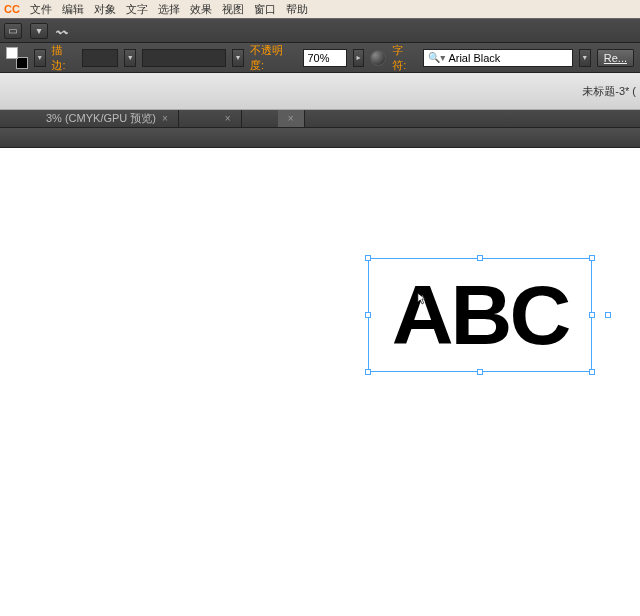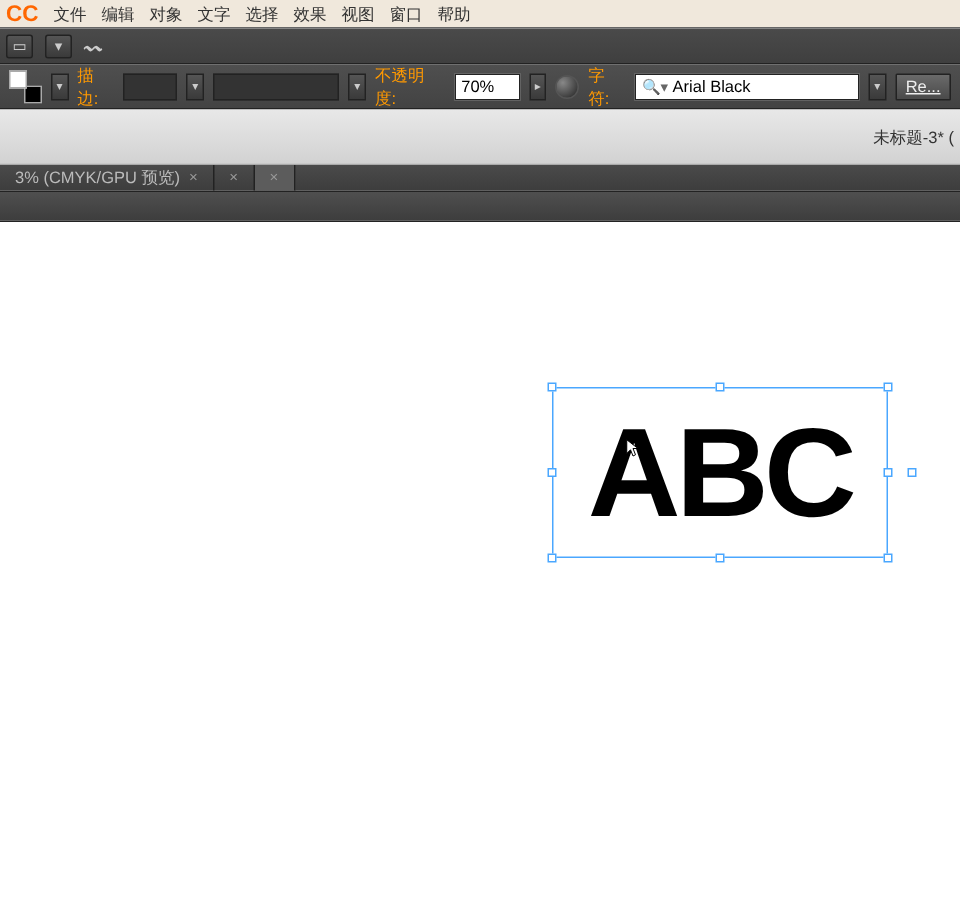--- a/index.html
+++ b/index.html
@@ -16,21 +16,21 @@
     background: #f0e8dc;
     display: flex;
     align-items: center;
     padding-left: 4px;
     color: #333;
   }
   .menu-bar .app-label {
     color: #ff6600;
     font-weight: bold;
     margin-right: 10px;
-    font-size: 15px;
+    font-size: 11px;
   }
   .menu-bar .menu-item {
     margin-right: 10px;
     cursor: default;
   }
   .control-bar {
     height: 25px;
     background: linear-gradient(#4a4a4a,#3f3f3f);
     border-top: 1px solid #666;
     border-bottom: 1px solid #222;
@@ -138,20 +138,21 @@
     display: flex;
     align-items: stretch;
     color: #bbb;
   }
   .tabs-bar .tab {
     display: flex;
     align-items: center;
     padding: 0 10px;
     border-right: 1px solid #222;
     gap: 6px;
+    margin-left: 36px;
   }
   .tabs-bar .tab.active {
     background: #5c5c5c;
     color: #fff;
   }
   .tabs-bar .tab .close {
     color: #999;
     font-size: 10px;
   }
   .dark-strip {

